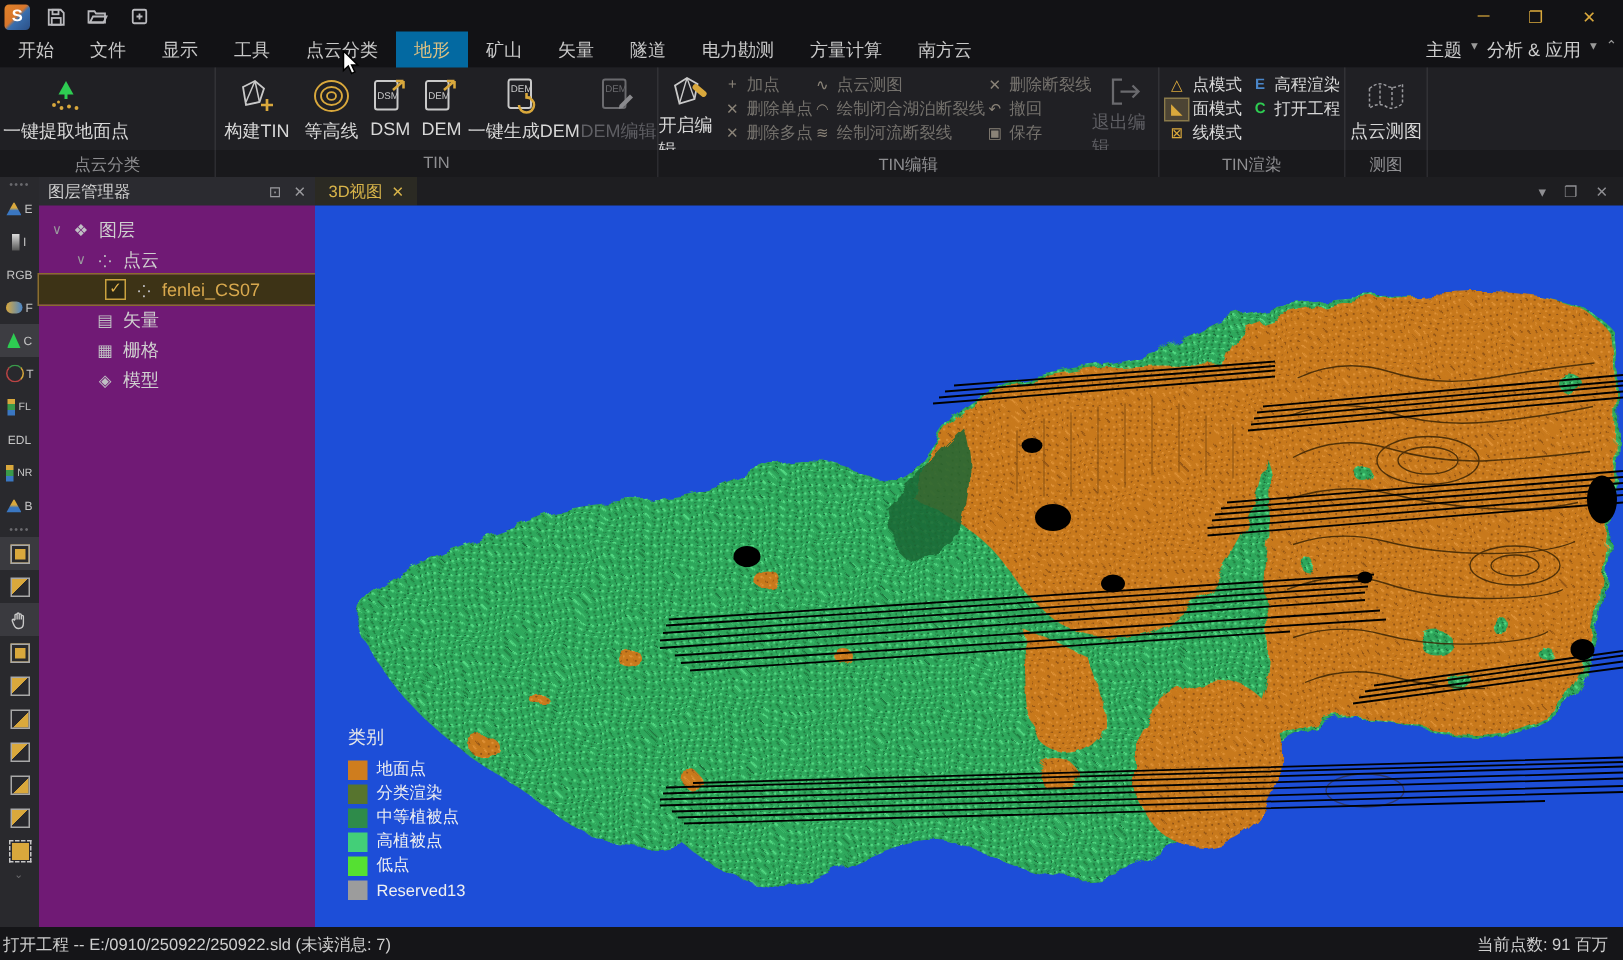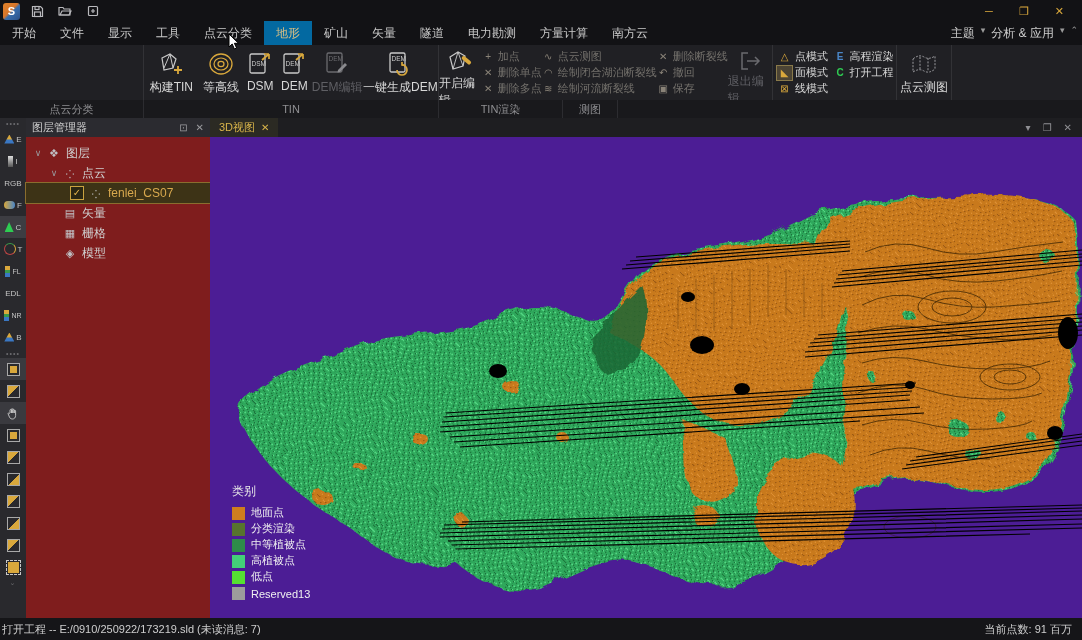--- a/index.html
+++ b/index.html
@@ -60,38 +60,38 @@
   .ic-clock{width:10px;height:10px;border-radius:50%;border:1.5px solid #bb4444;border-top-color:#3a9a4a;border-right-color:#d9a83c;}
   .ic-flag{width:5px;height:11px;background:linear-gradient(180deg,#d9a83c 33%,#3a9a4a 33%,#3a9a4a 66%,#3a77c2 66%);}
   .ic-cube{width:11px;height:11px;border:1px solid #a8a8a8;background:linear-gradient(135deg,#d9a83c 48%,transparent 48%);}
   .ic-cube2{width:11px;height:11px;border:1px solid #a8a8a8;background:linear-gradient(315deg,#d9a83c 48%,transparent 48%);}
   .ic-cube3{width:11px;height:11px;border:1px solid #a8a8a8;background:#d9a83c;box-shadow:inset 0 0 0 2px #2a2a2d;}
   .ic-fit{width:11px;height:11px;border:1px solid #c8c8c8;border-style:dashed;background:#d9a83c;background-clip:content-box;padding:1px;}
   .ls-txt{font-size:8px;color:#c5c5c5;letter-spacing:0;}
   .ls-txt2{font-size:7px;line-height:7px;text-align:left;}
 
   
-  .lpanel{position:absolute;left:26px;top:118px;width:184px;height:500px;background:#7f1d1d;border-right:1px solid #101012;}
+  .lpanel{position:absolute;left:26px;top:118px;width:184px;height:500px;background:#701a75;border-right:1px solid #101012;}
   .lp-head{height:19px;background:#2b2b30;display:flex;align-items:center;padding:0 6px;color:#cfcfcf;font-size:11px;}
   .lp-headicons{margin-left:auto;display:flex;gap:8px;color:#9a9a9e;font-size:10px;}
   .tree{padding-top:6px;}
   .trow{height:20px;display:flex;align-items:center;gap:5px;color:#cfcfcf;font-size:12px;}
   .chev{color:#9a9a9e;font-size:9px;width:8px;text-align:center;}
   .tico{font-size:11px;color:#c0c0c4;width:14px;text-align:center;}
   .trow.sel{background:#3d3316;outline:1px solid #8a6d2e;color:#d9a94e;}
   .cbx{width:12px;height:12px;border:1px solid #caa23f;background:#2b2713;color:#e5b44c;font-size:10px;
        display:flex;align-items:center;justify-content:center;line-height:10px;}
 
   
   .vtabbar{position:absolute;left:210px;top:118px;width:872px;height:19px;background:#1e1e21;display:flex;align-items:center;}
   .vtab{height:19px;display:flex;align-items:center;gap:6px;padding:0 9px;background:#2b2a23;
         color:#d9b54a;font-size:11px;}
   .vtab .x{font-size:10px;}
   .vtab-right{margin-left:auto;display:flex;gap:12px;padding-right:10px;color:#8f8f93;font-size:10px;}
-  .view3d{position:absolute;left:210px;top:137px;width:872px;height:481px;background:#4c1d95;overflow:hidden;}
+  .view3d{position:absolute;left:210px;top:137px;width:872px;height:481px;background:#1d4ed8;overflow:hidden;}
 
   
   .legend{position:absolute;left:22px;bottom:18px;z-index:20;}
   .leg-title{color:#e8e8e8;font-size:12px;margin-bottom:4px;}
   .leg-row{display:flex;align-items:flex-end;gap:6px;height:16px;}
   .leg-sw{width:13px;height:13px;}
   .leg-lb{color:#f0f0f0;font-size:11px;}
 
   
   .scalebar{position:absolute;right:22px;bottom:14px;width:160px;z-index:20;color:#e5e5e5;font-size:12px;text-align:center;}
@@ -157,20 +157,36 @@
       <span class="car">▾</span>
       <span class="car">⌃</span>
     </div>
   </div>
   <svg class="cursor-arrow" width="12" height="18" viewBox="0 0 12 18">
     <path d="M1 1 L1 14 L4.2 11 L6.4 16 L8.6 15 L6.4 10.3 L10.5 10.3 Z" fill="#fff" stroke="#000" stroke-width="1"></path>
   </svg>
 
   <div class="ribbon">
     <div class="rgroup g1">
+      <div class="bigbtn" style="width:88px">
+        <div class="bicon">
+          <svg width="26" height="26" viewBox="0 0 26 26">
+              <path d="M13 3l5 9h-10z" fill="#2ecc52"></path>
+              <rect x="12" y="11" width="2" height="4" fill="#2ecc52"></rect>
+              <g fill="#d9a83c">
+                <circle cx="5" cy="19" r="1.3"></circle>
+                <circle cx="10" cy="21" r="1.3"></circle>
+                <circle cx="15" cy="20" r="1.3"></circle>
+                <circle cx="20" cy="21" r="1.3"></circle>
+                <circle cx="8" cy="17" r="1"></circle>
+              </g>
+            </svg>
+        </div>
+        <span>一键提取地面点</span>
+      </div>
     </div>
 
     <div class="rgroup g2">
       <div class="bigbtn" style="width:64px">
         <div class="bicon">
           <svg width="26" height="24" viewBox="0 0 26 24">
               <path d="M4 6l8-4 6 5-3 9-9 2z" fill="none" stroke="#c9c9c9" stroke-width="1.2"></path>
               <path d="M12 2l-6 14M12 2l3 14" fill="none" stroke="#c9c9c9" stroke-width="1"></path>
               <path d="M20 14v8M16 18h8" stroke="#d9a83c" stroke-width="1.8"></path>
             </svg>
@@ -199,41 +215,41 @@
       </div>
       <div class="bigbtn" style="width:40px">
         <div class="bicon">
           <svg width="24" height="26" viewBox="0 0 24 26">
               <rect x="2" y="3" width="15" height="19" rx="1.5" fill="none" stroke="#c9c9c9" stroke-width="1.3"></rect>
               <text x="3.5" y="15" font-size="6.5" fill="#c9c9c9">DEM</text>
               <path d="M14 9l7-6M21 3h-5M21 3v5" stroke="#d9a83c" stroke-width="1.7" fill="none"></path>
             </svg>
         </div>
         <span>DEM</span>
-      </div>
-      <div class="bigbtn disabled" style="width:60px">
-        <div class="bicon">
-          <svg width="24" height="26" viewBox="0 0 24 26">
-              <rect x="2" y="2" width="15" height="19" rx="1.5" fill="none" stroke="#6a6a6e" stroke-width="1.3"></rect>
-              <text x="3.5" y="10" font-size="6.5" fill="#6a6a6e">DEM</text>
-              <path d="M13 19l7-7 2 2-7 7-2.5.5z" fill="#8a8a8e"></path>
-            </svg>
-        </div>
-        <span>DEM编辑</span>
       </div>
       <div class="bigbtn" style="width:88px">
         <div class="bicon">
           <svg width="26" height="26" viewBox="0 0 26 26">
               <rect x="3" y="2" width="15" height="19" rx="1.5" fill="none" stroke="#c9c9c9" stroke-width="1.3"></rect>
               <text x="4.5" y="10" font-size="6.5" fill="#c9c9c9">DEM</text>
               <path d="M10 19a5 5 0 1 0 5-5" fill="none" stroke="#d9a83c" stroke-width="1.7"></path>
               <path d="M15 11l0 3 3 0" fill="none" stroke="#d9a83c" stroke-width="1.7"></path>
             </svg>
         </div>
         <span>一键生成DEM</span>
+      </div>
+      <div class="bigbtn disabled" style="width:60px">
+        <div class="bicon">
+          <svg width="24" height="26" viewBox="0 0 24 26">
+              <rect x="2" y="2" width="15" height="19" rx="1.5" fill="none" stroke="#6a6a6e" stroke-width="1.3"></rect>
+              <text x="3.5" y="10" font-size="6.5" fill="#6a6a6e">DEM</text>
+              <path d="M13 19l7-7 2 2-7 7-2.5.5z" fill="#8a8a8e"></path>
+            </svg>
+        </div>
+        <span>DEM编辑</span>
       </div>
     </div>
 
     <div class="rgroup g3">
       <div class="bigbtn" style="width:58px">
         <div class="bicon">
           <svg width="28" height="26" viewBox="0 0 28 26">
               <path d="M4 8l8-5 7 4-2 10-10 3z" fill="none" stroke="#c9c9c9" stroke-width="1.2"></path>
               <path d="M12 3l-5 17M12 3l5 14" fill="none" stroke="#c9c9c9" stroke-width="0.9"></path>
               <rect x="15" y="9" width="11" height="4" rx="2" transform="rotate(40 20 11)" fill="#d9a83c"></rect>
@@ -335,20 +351,21 @@
             </svg>
         </div>
         <span>点云测图</span>
       </div>
     </div>
   </div>
 
   <div class="ribbonlabels">
     <div class="rlab" style="width:143px">点云分类</div>
     <div class="rlab" style="width:294px">TIN</div>
+    <div class="rlab" style="width:333px">TIN编辑</div>
     <div class="rlab" style="width:123px">TIN渲染</div>
     <div class="rlab" style="width:54px">测图</div>
   </div>
 
   <div class="lstrip">
     <div class="ls-dots">••••</div>
     <div class="ls-item">
         <span class="ic-mtn"></span>
         <span class="ls-txt">E</span>
       </div>
@@ -586,17 +603,17 @@
       <div class="leg-row">
           <span class="leg-sw" style="background: rgb(156, 156, 156);"></span>
           <span class="leg-lb">Reserved13</span>
         </div>
     </div>
 
     
   </div>
 
   <div class="statusbar">
-    <span class="st-left">打开工程 -- E:/0910/250922/173219.sld (未读消息: 7)</span>
+    <span class="st-left">打开工程 -- E:/0910/250922/250922.sld (未读消息: 7)</span>
     <span class="st-right">当前点数: 91 百万</span>
   </div>
 
 </div>
 
 </body></html>

